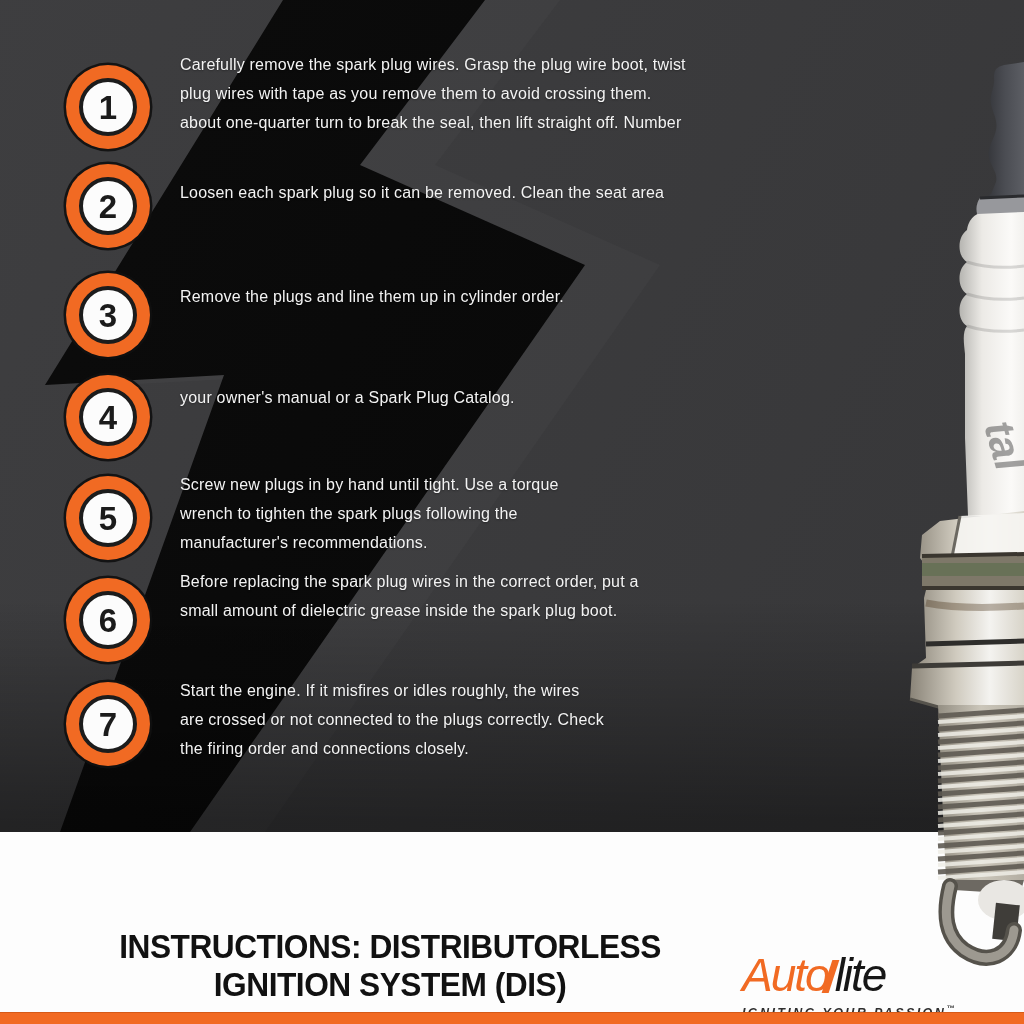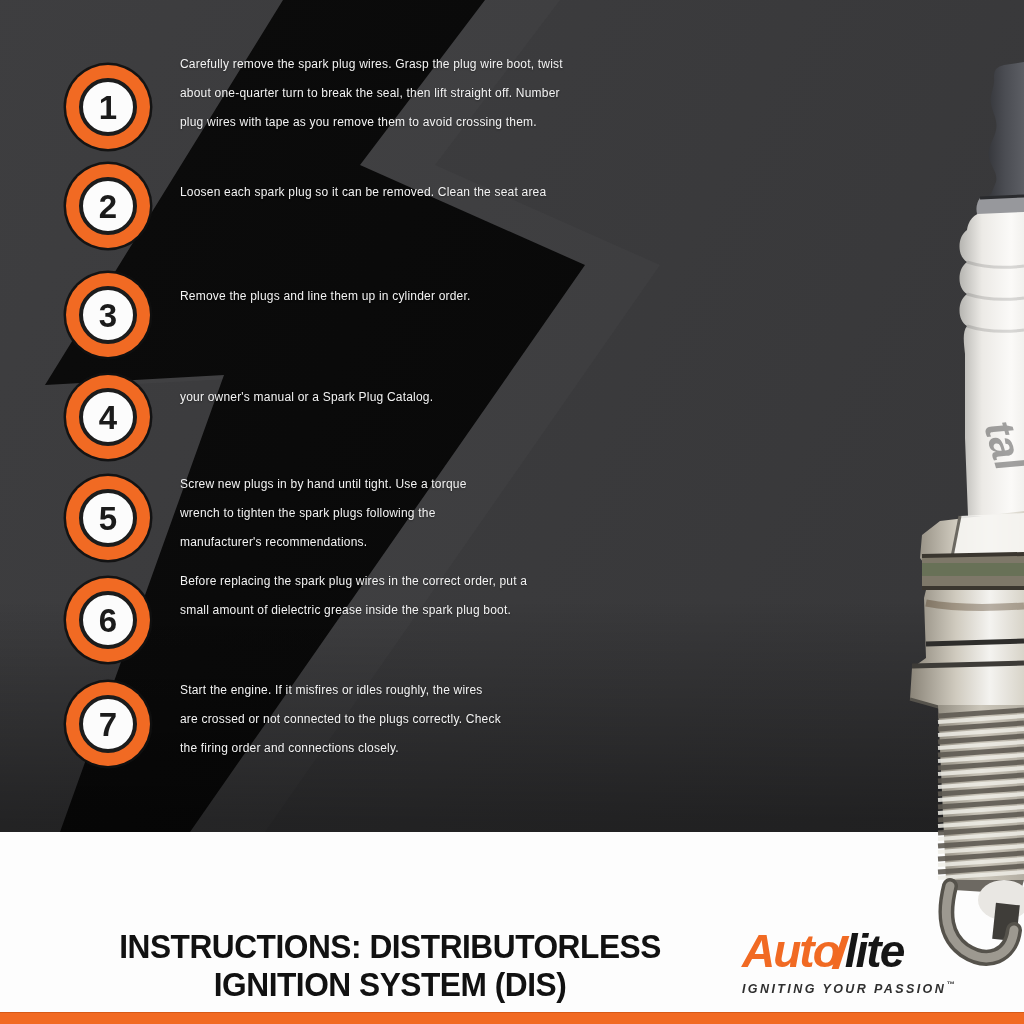--- a/index.html
+++ b/index.html
@@ -29,35 +29,35 @@
     display:flex; align-items:center; justify-content:center; z-index:3;
   }
   .badge-inner{
     width:50px; height:50px; border-radius:50%; background:#fcfcfc;
     border:4px solid #1c1c1c; display:flex; align-items:center; justify-content:center;
   }
   .badge-inner span{font-size:33px; font-weight:bold; color:#1b1b1b; line-height:1;}
   
   .step-text{position:absolute; left:180px; z-index:3;}
   .step-line{
-    white-space:nowrap; font-size:12px; line-height:29px; letter-spacing:0.2px;
+    white-space:nowrap; font-size:16px; line-height:29px; letter-spacing:0.2px;
     color:var(--text-light,#f3f3f3); text-shadow:0 1px 2px rgba(0,0,0,0.35);
   }
   
   .white-band{
     position:absolute; left:0; top:876px; width:904px; height:181px;
     background:var(--band-bg,#fdfdfd); z-index:2;
   }
   .footer-title{
     position:absolute; left:20px; top:52px; width:740px; text-align:center;
     color:var(--title-dark,#111); font-weight:bold; font-size:33px; line-height:38px;
     letter-spacing:-0.5px; transform:scaleX(0.96); transform-origin:center;
   }
   .brand{position:absolute; left:742px; top:52px; width:230px;}
-  .logo{font-style:italic; font-weight:bold; font-size:46px; line-height:46px; letter-spacing:-2px; white-space:nowrap;}
+  .logo{font-style:italic; font-weight:normal; font-size:46px; line-height:46px; letter-spacing:-2px; white-space:nowrap;margin-top:24px;}
   .logo .auto{color:var(--orange,#f16a23);}
   .logo .slash{
     display:inline-block; width:7px; height:33px; background:var(--orange,#f16a23);
     transform:skewX(-18deg); margin:0 1px 0 -2px; vertical-align:-2px;
   }
   .logo .lite{color:var(--logo-black,#161616);}
   .tagline{
     margin-top:6px; font-style:italic; font-weight:bold; font-size:12.5px;
     letter-spacing:2.4px; color:var(--tagline,#2f2f2f); white-space:nowrap;
   }
@@ -81,22 +81,22 @@
       <polygon points="283,0 485,0 360,165 585,265 190,832 60,832 224,375 45,385" fill="#070707"></polygon>
     </svg>
 
     <div class="badge" style="top:65px">
       <div class="badge-inner">
           <span>1</span>
         </div>
     </div>
     <div class="step-text" style="top:50px">
       <div class="step-line">Carefully remove the spark plug wires. Grasp the plug wire boot, twist</div>
+      <div class="step-line">plug wires with tape as you remove them to avoid crossing them.</div>
       <div class="step-line">about one-quarter turn to break the seal, then lift straight off. Number</div>
-      <div class="step-line">plug wires with tape as you remove them to avoid crossing them.</div>
     </div>
 
     <div class="badge" style="top:164px">
       <div class="badge-inner">
           <span>2</span>
         </div>
     </div>
     <div class="step-text" style="top:178px">
       <div class="step-line">Loosen each spark plug so it can be removed. Clean the seat area</div>
     </div>

